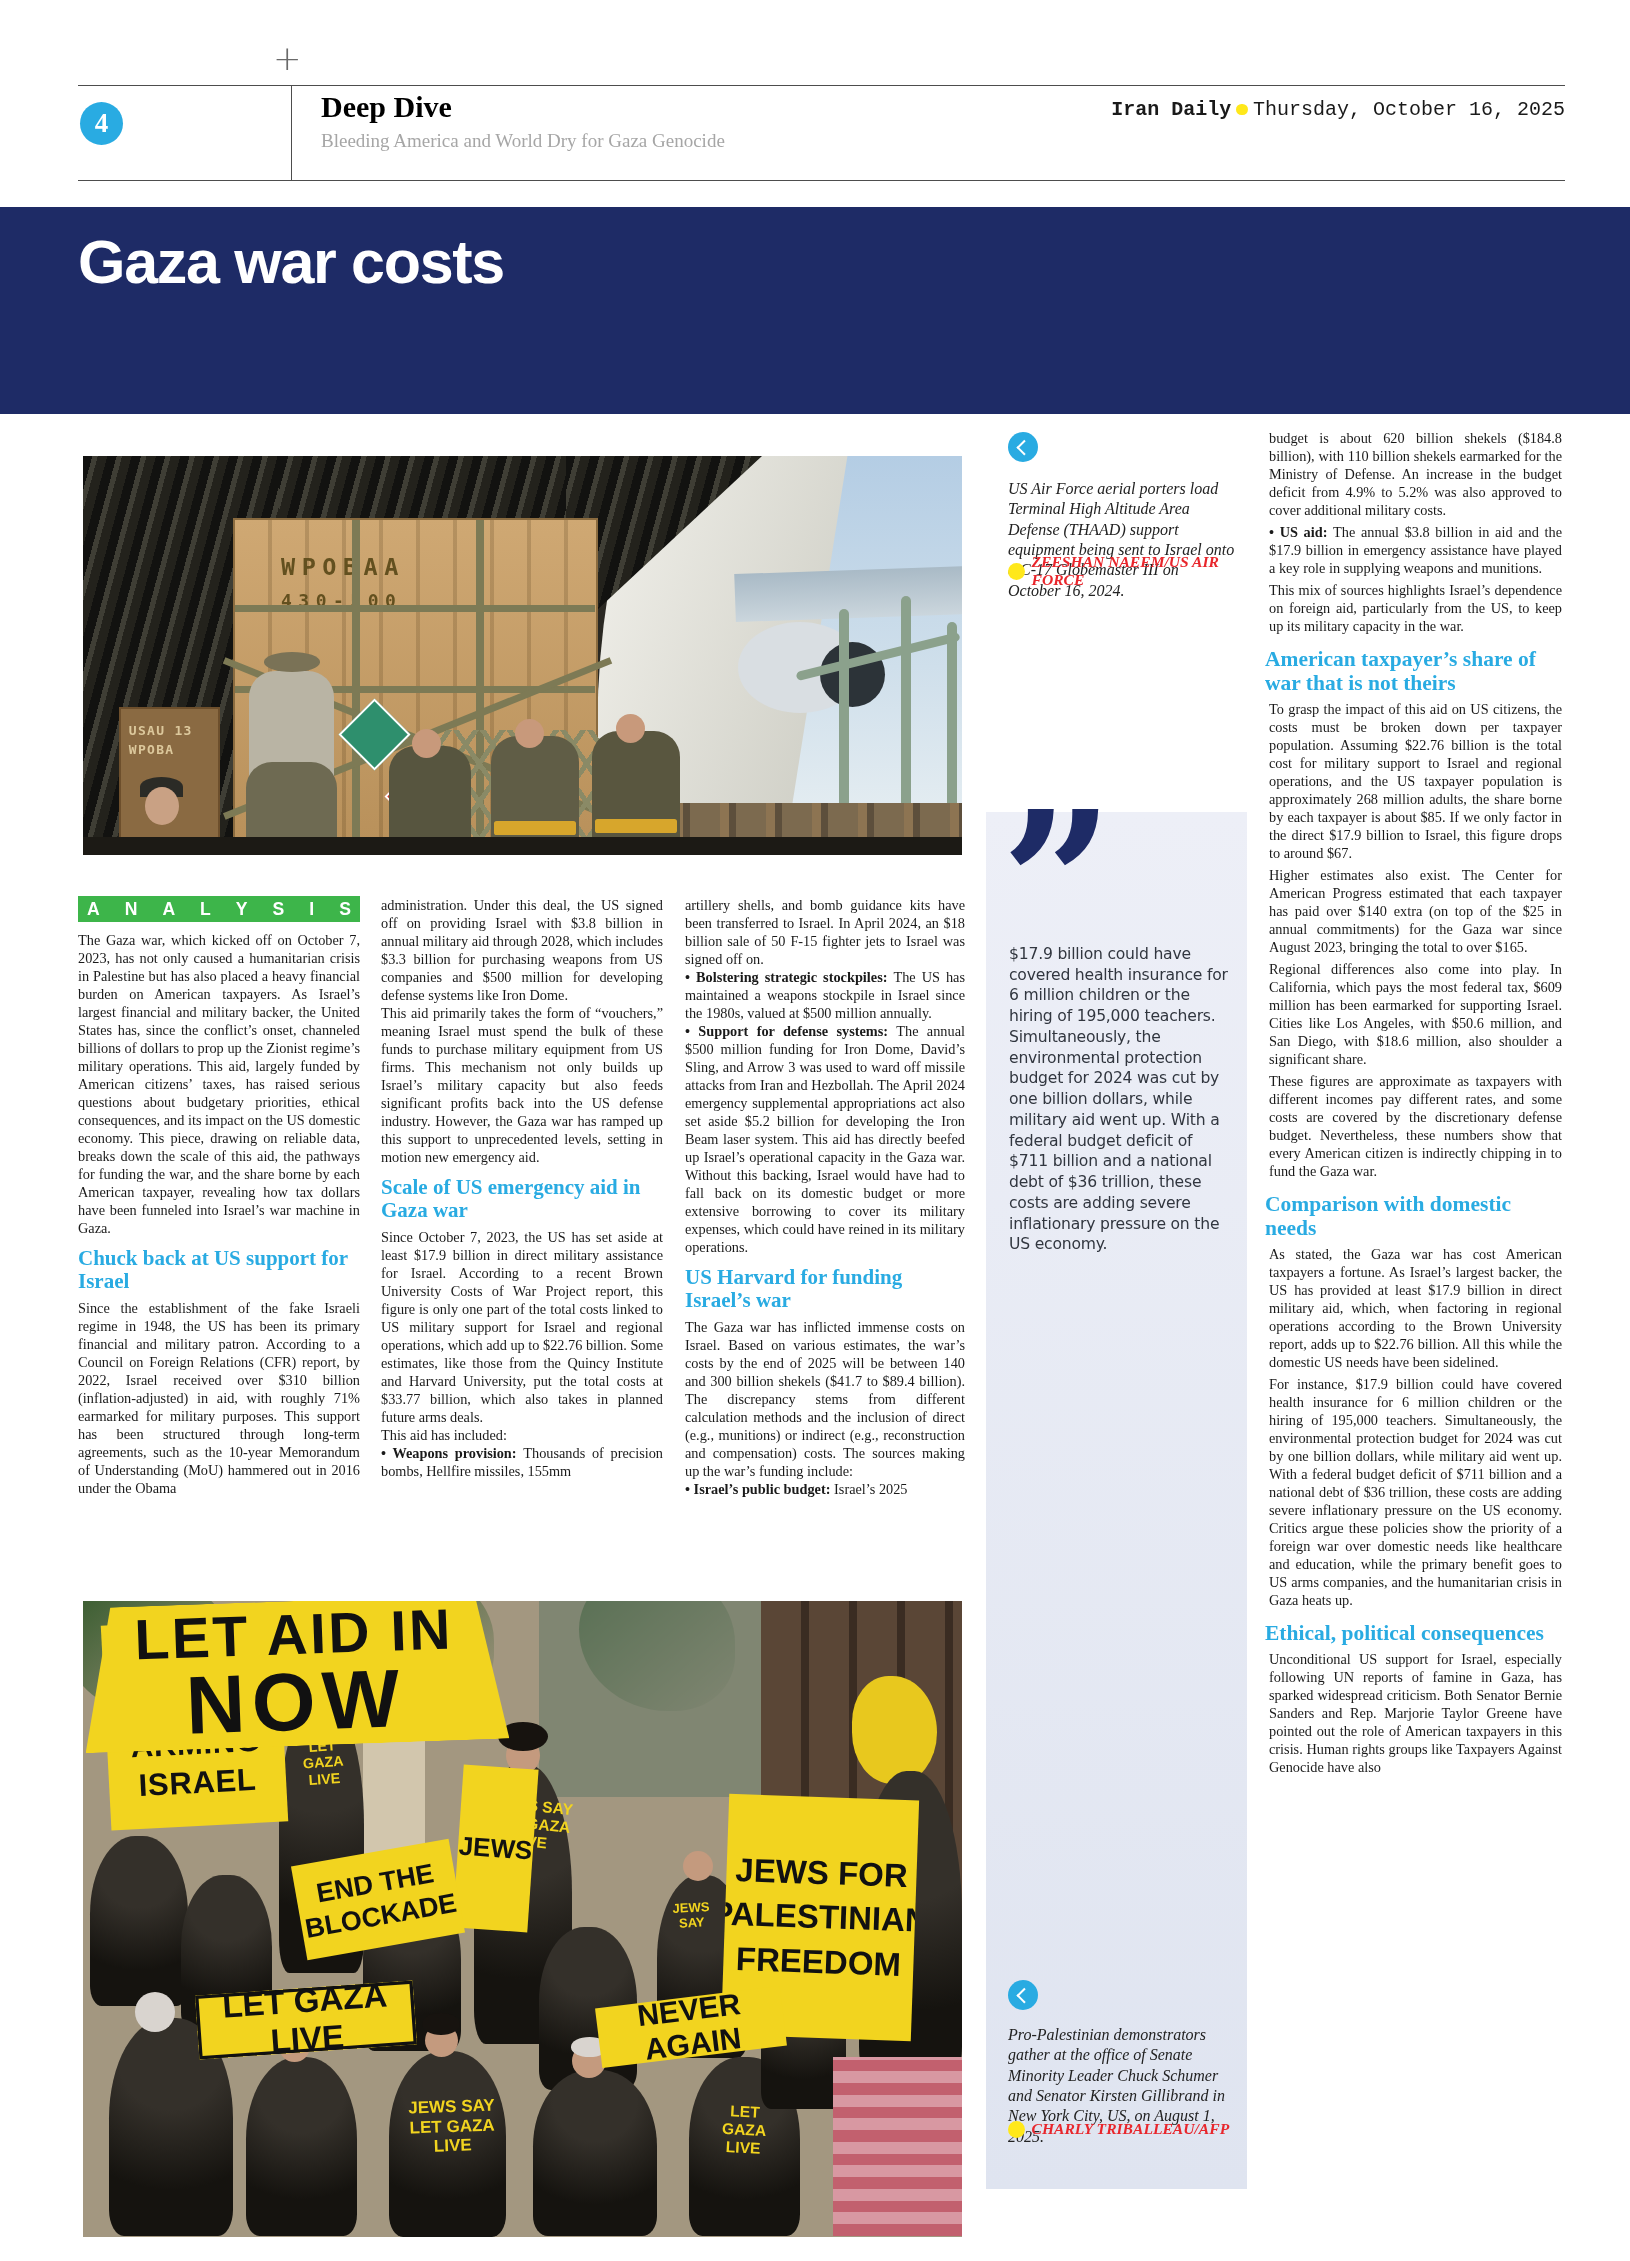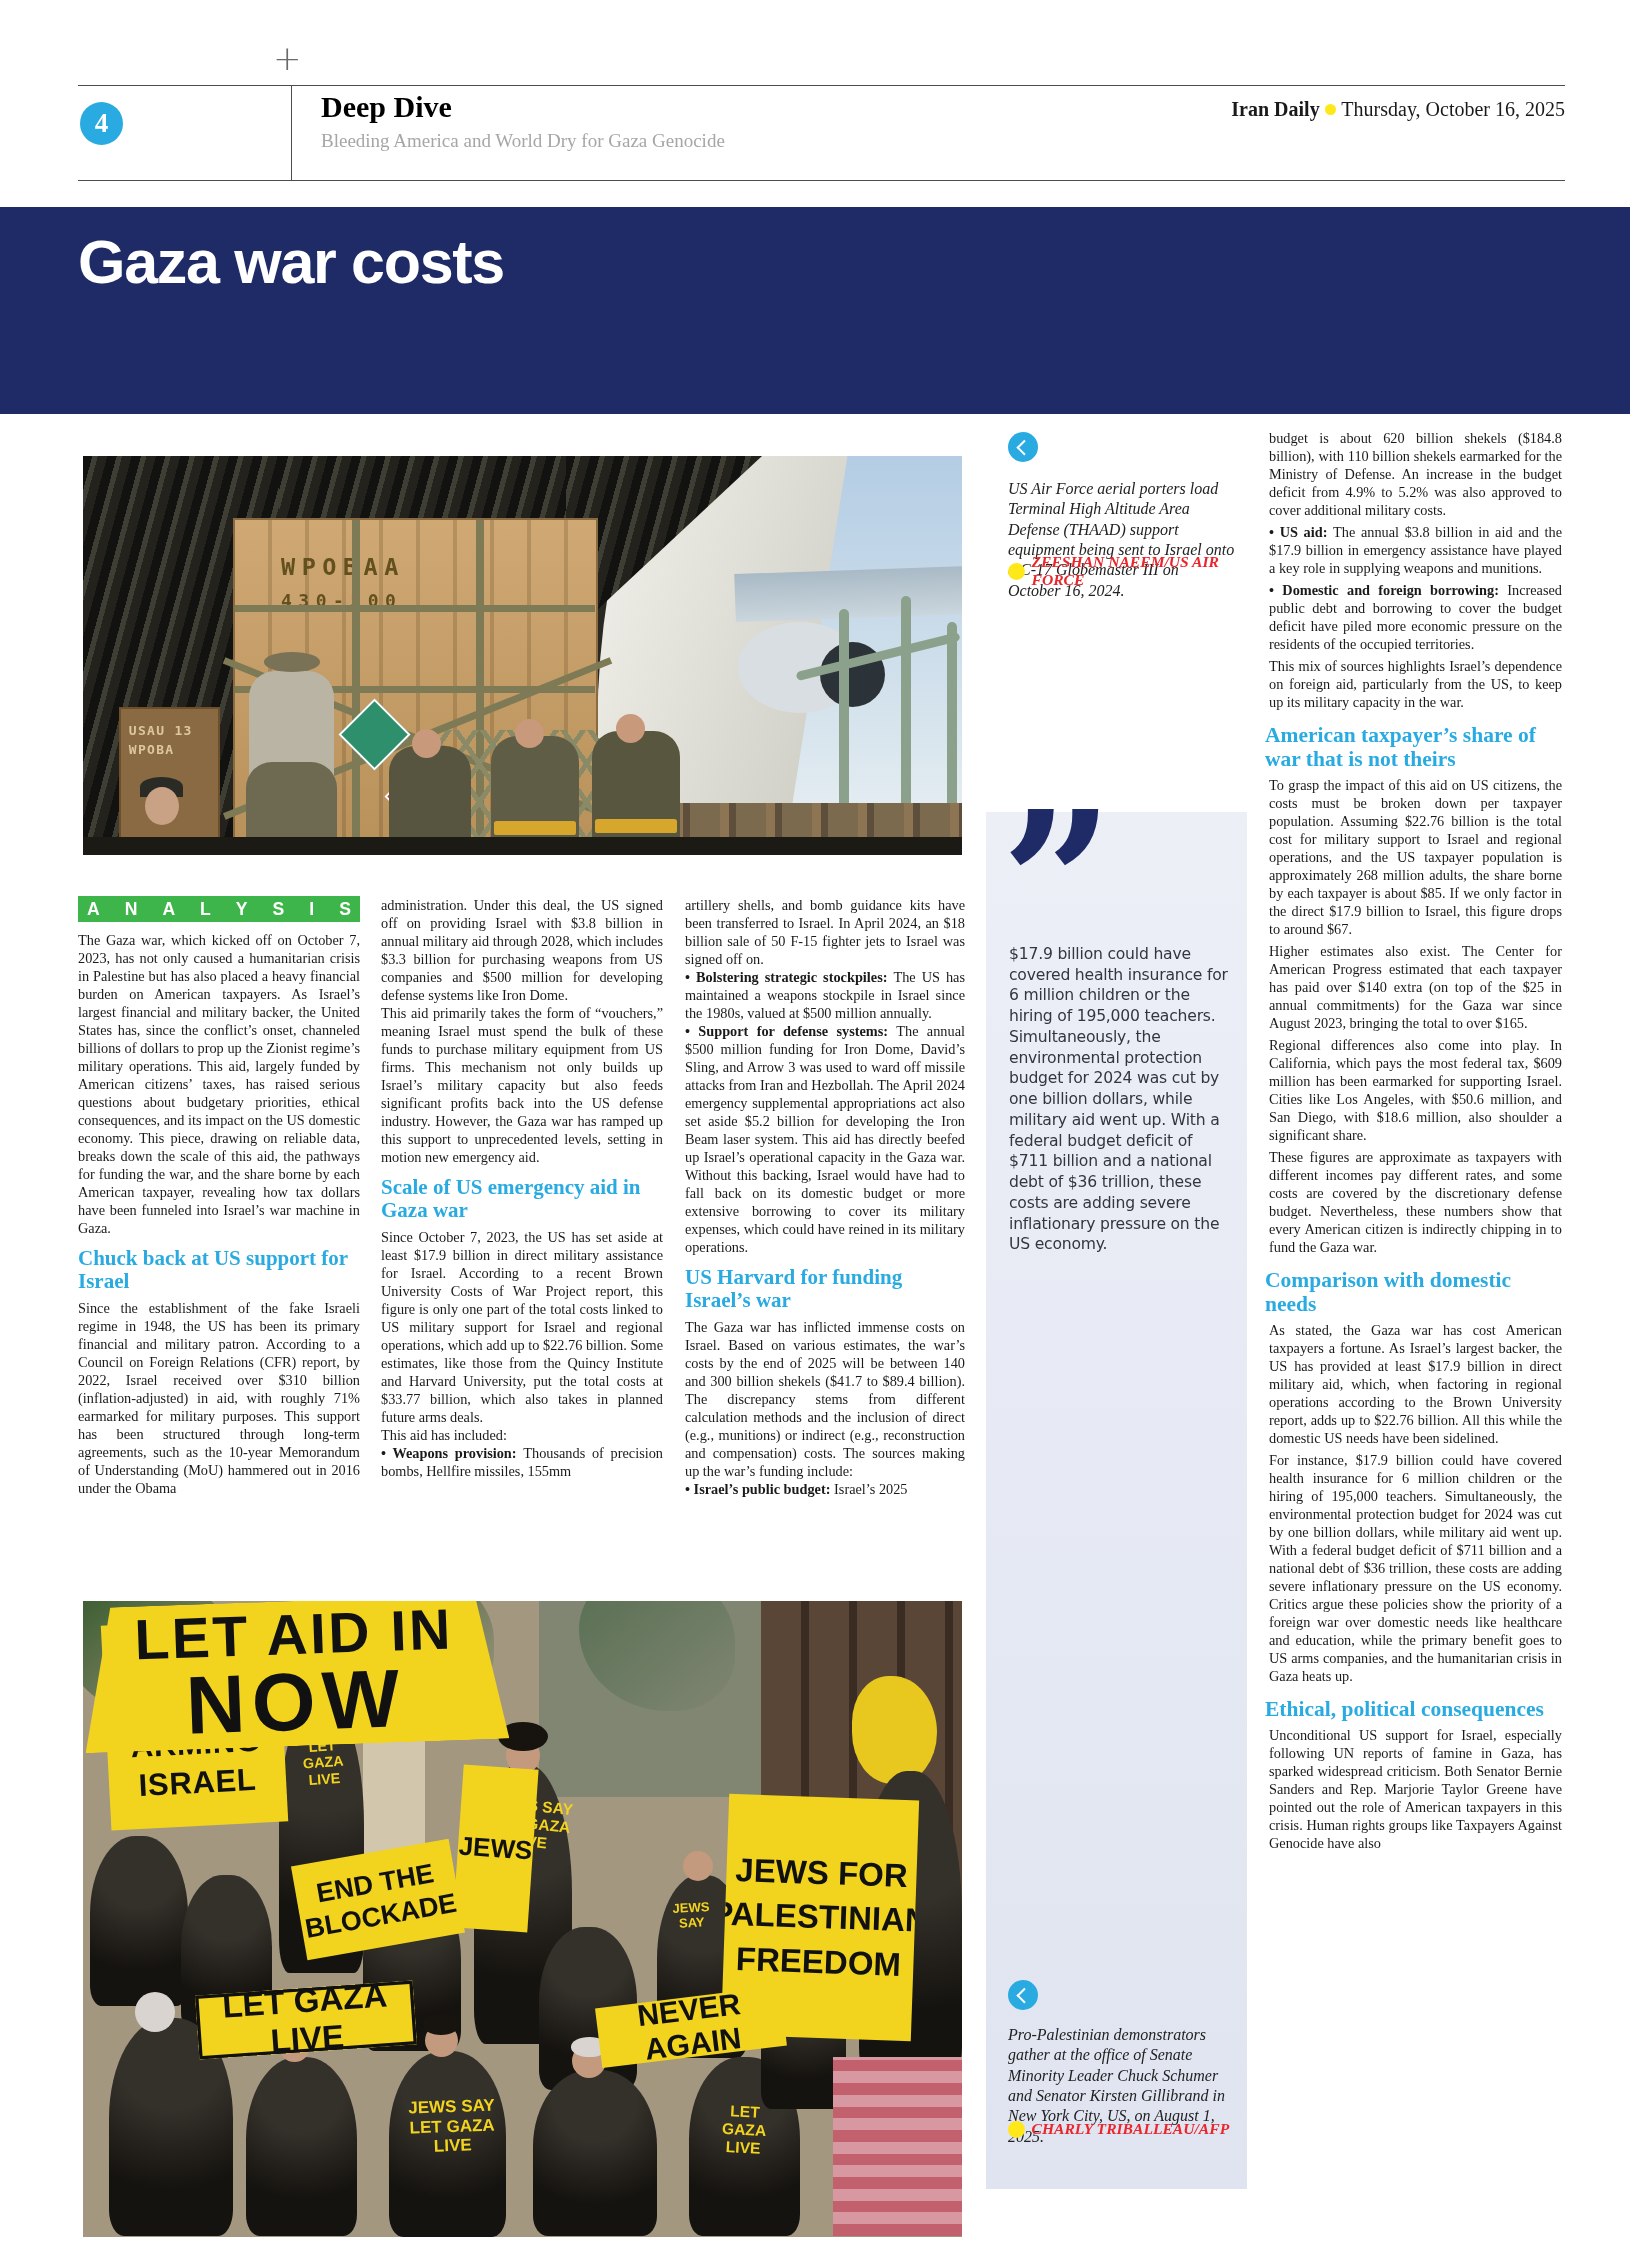--- a/index.html
+++ b/index.html
@@ -11,21 +11,21 @@
   .crop-plus{left:273px;top:38px;font-family:"DejaVu Sans",sans-serif;font-size:34px;color:#6a6a6a;font-weight:300;}
   .rule{background:#4d4d4d;}
   .rule-top{left:78px;top:85px;width:1487px;height:1.3px;}
   .rule-hdr-bottom{left:78px;top:180px;width:1487px;height:1.3px;}
   .v-rule{left:291px;top:85px;width:1.3px;height:95px;background:#4d4d4d;}
   .page-badge{left:80px;top:102px;width:43px;height:43px;border-radius:50%;background:#29abe2;
               display:flex;align-items:center;justify-content:center;color:#fff;
               font-size:27px;font-weight:bold;font-family:"Liberation Serif",serif;}
   .section-title{left:321px;top:90px;font-size:30px;font-weight:bold;color:#000;}
   .section-sub{left:321px;top:130px;font-size:19px;color:#a6a6a6;}
-  .hdr-meta{right:65px;top:98px;font-size:20px;display:flex;align-items:center;gap:5px;}
+  .hdr-meta{right:65px;top:98px;font-size:20px;display:flex;align-items:center;gap:5px;font-family:Liberation Mono, monospace;}
   .paper-name{font-weight:bold;}
   .ydot{display:inline-block;width:11.7px;height:11.7px;border-radius:50%;background:#ffe81a;}
   .ydot-big{width:17px;height:17px;flex:0 0 auto;}
 
   
   .band{left:0;top:207px;width:1630px;height:207px;background:#1e2b66;}
   .headline{left:78px;top:220px;width:1500px;color:#ffffff;
             font-family:"Liberation Sans",sans-serif;font-weight:bold;
             font-size:61px;line-height:1.38;letter-spacing:-1.3px;}
 
@@ -260,21 +260,20 @@
       <p class="para">artillery shells, and bomb guidance kits have been transferred to Israel. In April 2024, an $18 billion sale of 50 F-15 fighter jets to Israel was signed off on.</p>
       <p class="para"><b>• Bolstering strategic stockpiles: </b>The US has maintained a weapons stockpile in Israel since the 1980s, valued at $500 million annually.</p>
       <p class="para"><b>• Support for defense systems: </b>The annual $500 million funding for Iron Dome, David’s Sling, and Arrow 3 was used to ward off missile attacks from Iran and Hezbollah. The April 2024 emergency supplemental appropriations act also set aside $5.2 billion for developing the Iron Beam laser system. This aid has directly beefed up Israel’s operational capacity in the Gaza war. Without this backing, Israel would have had to fall back on its domestic budget or more extensive borrowing to cover its military expenses, which could have reined in its military operations.</p>
       <div class="subhead">US Harvard for funding Israel’s war</div>
       <p class="para">The Gaza war has inflicted immense costs on Israel. Based on various estimates, the war’s costs by the end of 2025 will be between 140 and 300 billion shekels ($41.7 to $89.4 billion). The discrepancy stems from different calculation methods and the inclusion of direct (e.g., munitions) or indirect (e.g., reconstruction and compensation) costs. The sources making up the war’s funding include:</p>
       <p class="para"><b>• Israel’s public budget: </b>Israel’s 2025</p>
     </div>
   <div class="abs rightcol">
       <p class="para">budget is about 620 billion shekels ($184.8 billion), with 110 billion shekels earmarked for the Ministry of Defense. An increase in the budget deficit from 4.9% to 5.2% was also approved to cover additional military costs.</p>
       <p class="para"><b>• US aid: </b>The annual $3.8 billion in aid and the $17.9 billion in emergency assistance have played a key role in supplying weapons and munitions.</p>
-      <p class="para"><b>• Domestic and foreign borrowing: </b>Increased public debt and borrowing to cover the budget deficit have piled more economic pressure on the residents of the occupied territories.</p>
       <p class="para">This mix of sources highlights Israel’s dependence on foreign aid, particularly from the US, to keep up its military capacity in the war.</p>
       <div class="subhead">American taxpayer’s share of war that is not theirs</div>
       <p class="para">To grasp the impact of this aid on US citizens, the costs must be broken down per taxpayer population. Assuming $22.76 billion is the total cost for military support to Israel and regional operations, and the US taxpayer population is approximately 268 million adults, the share borne by each taxpayer is about $85. If we only factor in the direct $17.9 billion to Israel, this figure drops to around $67.</p>
       <p class="para">Higher estimates also exist. The Center for American Progress estimated that each taxpayer has paid over $140 extra (on top of the $25 in annual commitments) for the Gaza war since August 2023, bringing the total to over $165.</p>
       <p class="para">Regional differences also come into play. In California, which pays the most federal tax, $609 million has been earmarked for supporting Israel. Cities like Los Angeles, with $50.6 million, and San Diego, with $18.6 million, also shoulder a significant share.</p>
       <p class="para">These figures are approximate as taxpayers with different incomes pay different rates, and some costs are covered by the discretionary defense budget. Nevertheless, these numbers show that every American citizen is indirectly chipping in to fund the Gaza war.</p>
       <div class="subhead">Comparison with domestic needs</div>
       <p class="para">As stated, the Gaza war has cost American taxpayers a fortune. As Israel’s largest backer, the US has provided at least $17.9 billion in direct military aid, which, when factoring in regional operations according to the Brown University report, adds up to $22.76 billion. All this while the domestic US needs have been sidelined.</p>
       <p class="para">For instance, $17.9 billion could have covered health insurance for 6 million children or the hiring of 195,000 teachers. Simultaneously, the environmental protection budget for 2024 was cut by one billion dollars, while military aid went up. With a federal budget deficit of $711 billion and a national debt of $36 trillion, these costs are adding severe inflationary pressure on the US economy. Critics argue these policies show the priority of a foreign war over domestic needs like healthcare and education, while the primary benefit goes to US arms companies, and the humanitarian crisis in Gaza heats up.</p>
       <div class="subhead">Ethical, political consequences</div>

